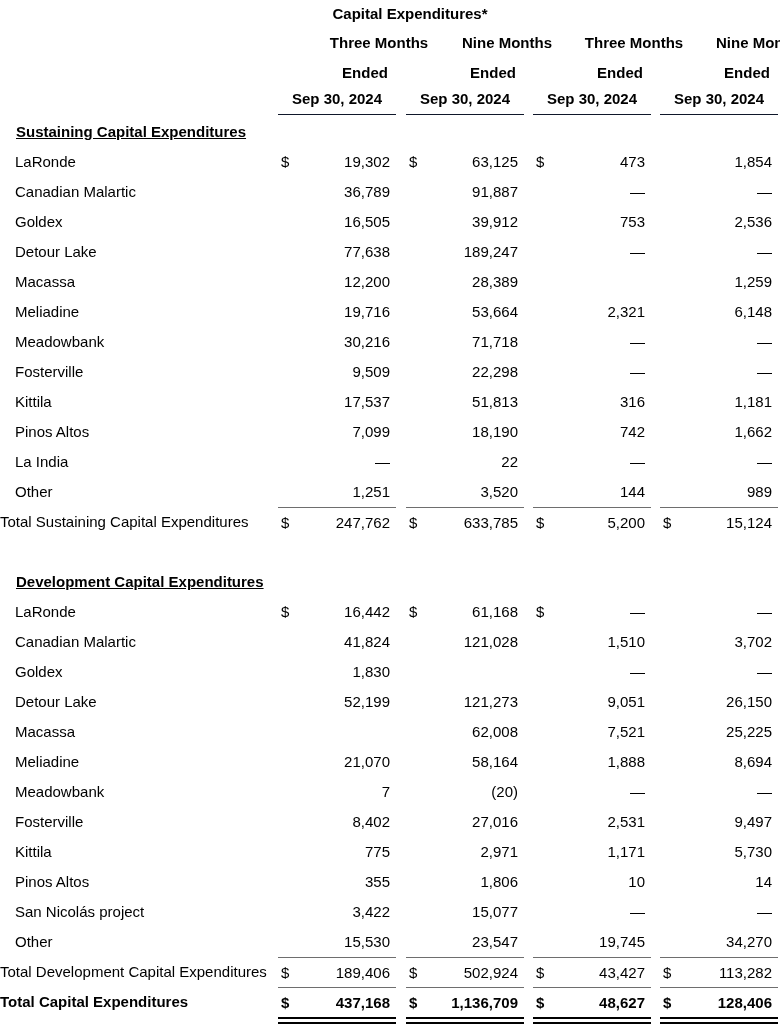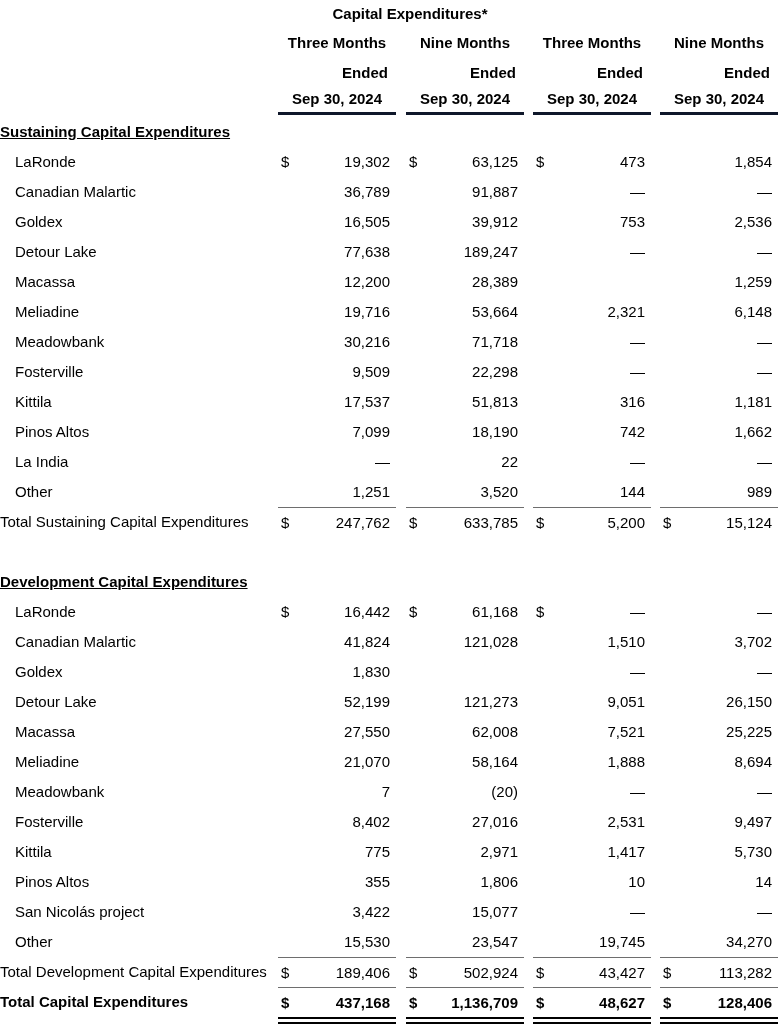--- a/index.html
+++ b/index.html
@@ -16,33 +16,33 @@
   .c1 { grid-column:2; }
   .c2 { grid-column:4; }
   .c3 { grid-column:6; }
   .c4 { grid-column:8; }
   .g1 { grid-column:2 / 5; }
   .g2 { grid-column:6 / 9; }
 
   
   .hdr-group { height:28px; line-height:28px;padding-left:9px; }
   .hdr-group > div { text-align:center; font-weight:bold; }
-  .hdr-period { height:30px; line-height:30px; }
+  .hdr-period { height:30px; line-height:30px;padding-left:42px; }
   .hdr-ended  { height:29px; line-height:29px;padding-left:28px; }
   .hdr-date   { height:28px; line-height:23px; }
   .hc { text-align:center; font-weight:bold; }
-  .hdr-date .hc { border-bottom:3px solid #0f172a; }
+  .hdr-date .hc { border-bottom:1px solid #0f172a; }
 
   
   .body-row { height:30px; line-height:30px; }
   .heading-row { height:32px; line-height:34px; }
   .section-title {
     font-weight:bold;
     text-decoration:underline;
-    padding-left:0;
+    padding-left:16px;
   }
   .lbl { white-space:nowrap; }
   .indent { padding-left:15px; }
   .num {
     display:flex;
     justify-content:space-between;
     padding:0 6px 0 3px;
     white-space:nowrap;
   }
   .total-row { height:30px; line-height:30px; }
@@ -426,24 +426,20 @@
             <span>9,051</span>
           </div>
     <div class="num c4">
             <span></span>
             <span>26,150</span>
           </div>
   </div>
 
   <div class="row body-row">
     <div class="lbl indent">Macassa</div>
-    <div class="num c1">
-            <span></span>
-            <span>27,550</span>
-          </div>
     <div class="num c2">
             <span></span>
             <span>62,008</span>
           </div>
     <div class="num c3">
             <span></span>
             <span>7,521</span>
           </div>
     <div class="num c4">
             <span></span>
@@ -516,21 +512,21 @@
     <div class="num c1">
             <span></span>
             <span>775</span>
           </div>
     <div class="num c2">
             <span></span>
             <span>2,971</span>
           </div>
     <div class="num c3">
             <span></span>
-            <span>1,417</span>
+            <span>1,171</span>
           </div>
     <div class="num c4">
             <span></span>
             <span>5,730</span>
           </div>
   </div>
 
   <div class="row body-row">
     <div class="lbl indent">Pinos Altos</div>
     <div class="num c1">

